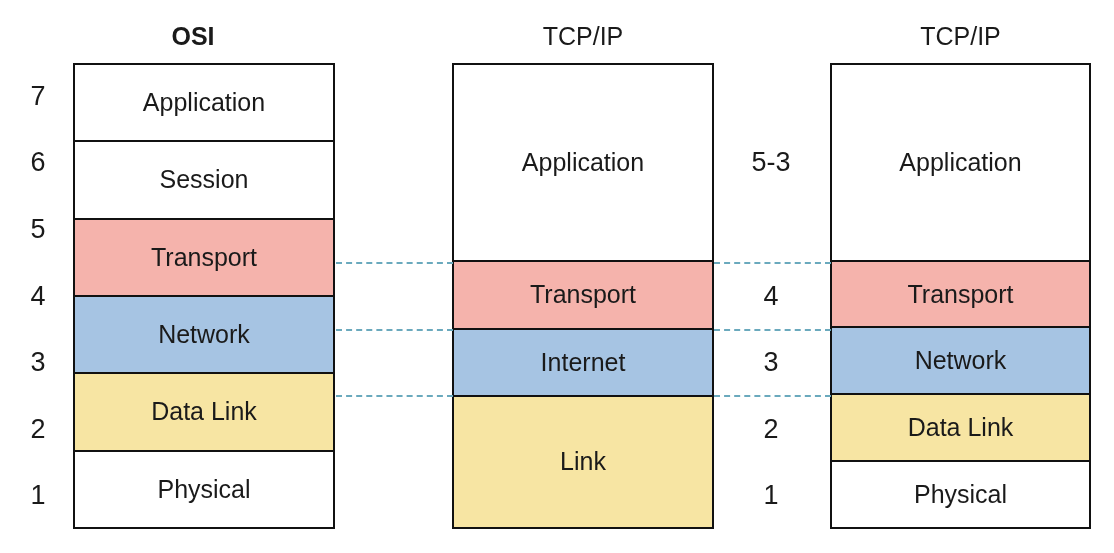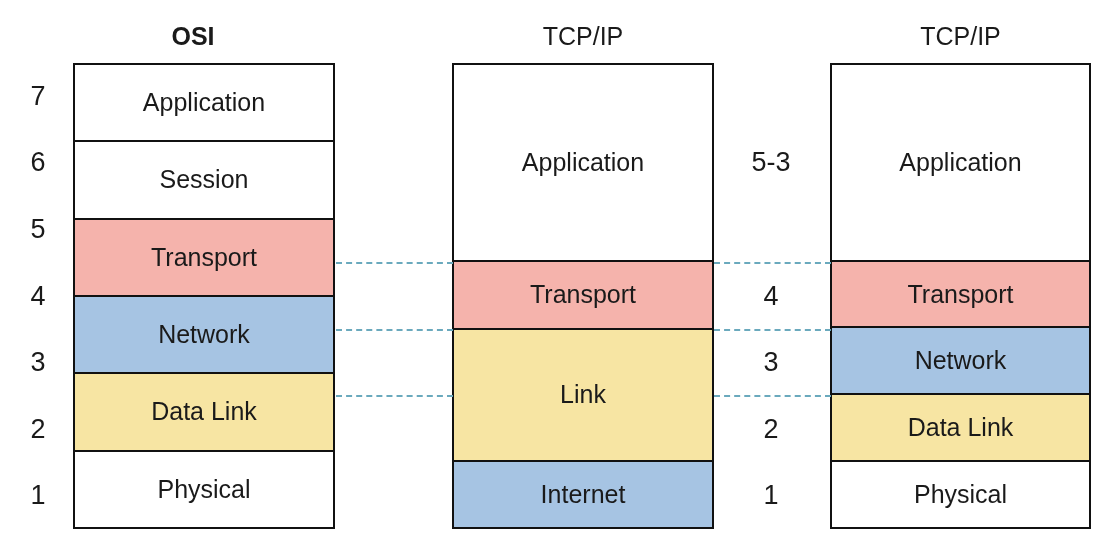--- a/index.html
+++ b/index.html
@@ -120,22 +120,22 @@
     <div class="layer span-1" style="background:#FFFFFF">Session</div>
     <div class="layer span-1" style="background:#F5B3AC">Transport</div>
     <div class="layer span-1" style="background:#A6C4E3">Network</div>
     <div class="layer span-1" style="background:#F7E5A3">Data Link</div>
     <div class="layer span-1" style="background:#FFFFFF">Physical</div>
   </div>
 
   <div class="stack" id="stack-tcp-1">
     <div class="layer span-3" style="background:#FFFFFF">Application</div>
     <div class="layer span-1" style="background:#F5B3AC">Transport</div>
+    <div class="layer span-1" style="background:#A6C4E3">Internet</div>
     <div class="layer span-2" style="background:#F7E5A3">Link</div>
-    <div class="layer span-1" style="background:#A6C4E3">Internet</div>
   </div>
 
   <div class="num-col" id="nums-tcp">
     <div class="num span-3">5-3</div>
     <div class="num span-1">4</div>
     <div class="num span-1">3</div>
     <div class="num span-1">2</div>
     <div class="num span-1">1</div>
   </div>
 

